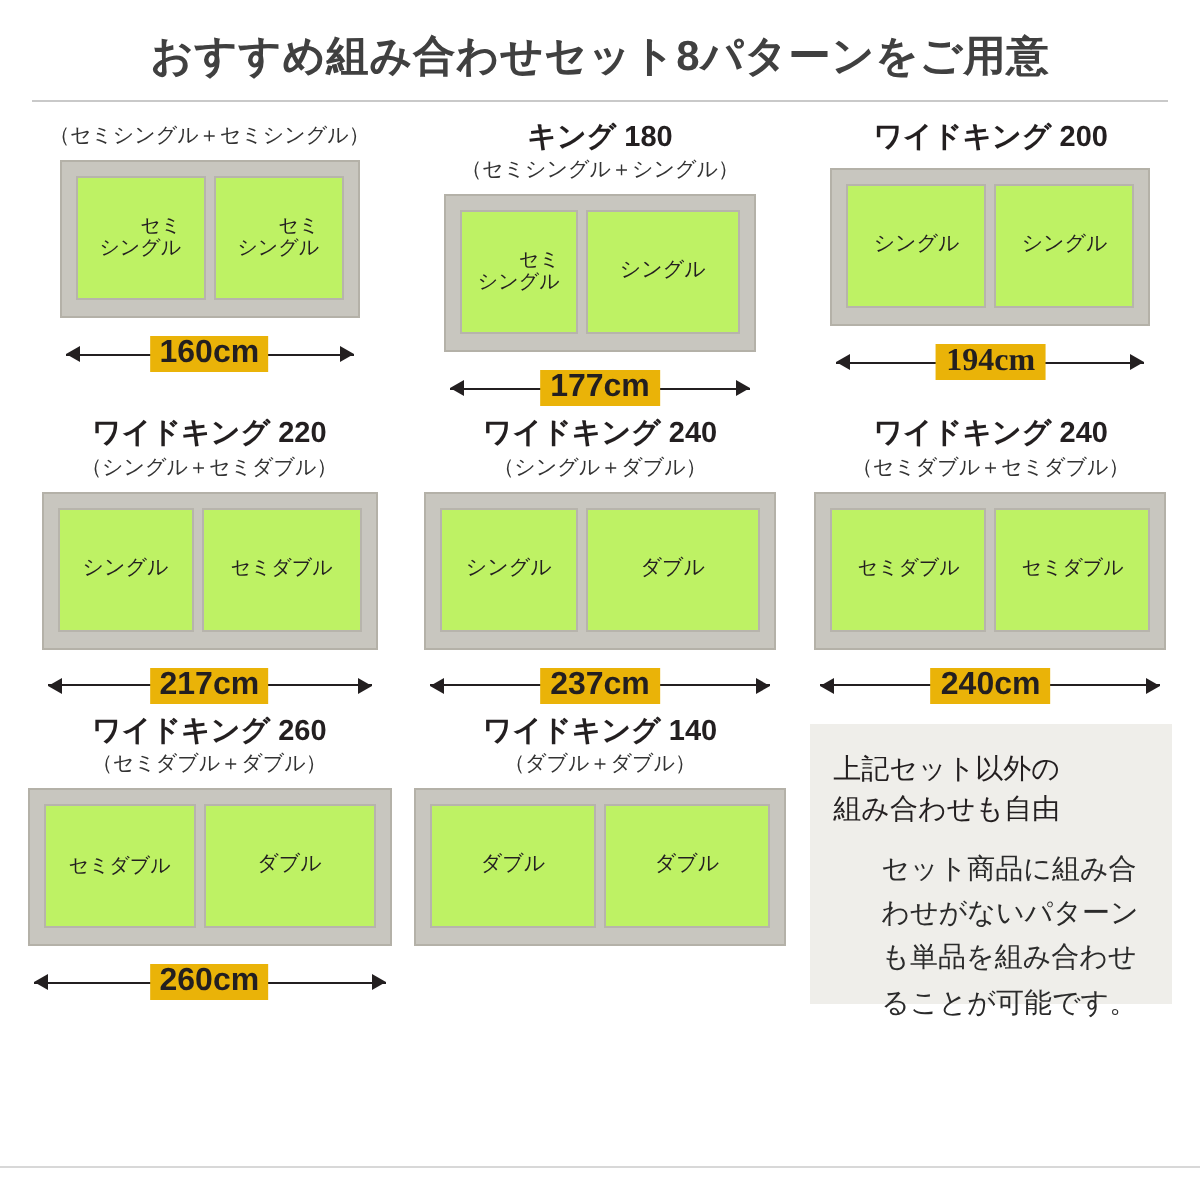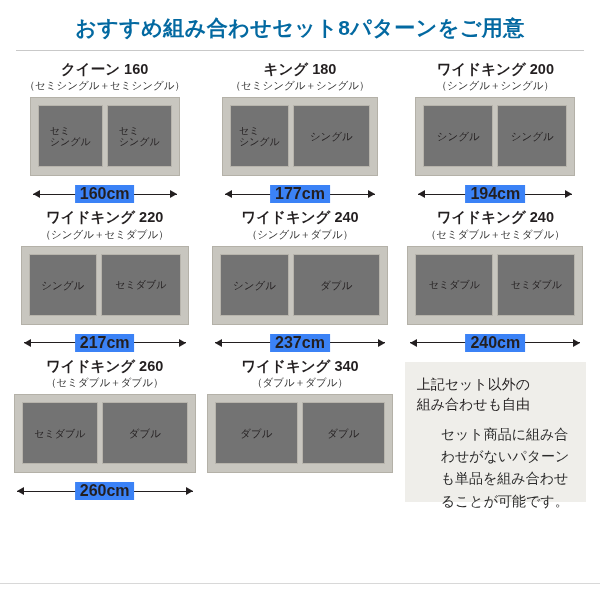--- a/index.html
+++ b/index.html
@@ -16,21 +16,21 @@
     box-sizing:border-box;
     padding:0 14px;
   }
   .title{
     text-align:center;
     font-size:21px;
     font-weight:700;
     letter-spacing:0.5px;
     padding-top:14px;
     padding-bottom:8px;
-    color:#0369a1;
+    color:#404040;
   }
   .title-rule{
     height:1px;
     background:#c9c9c9;
     margin:0 2px 10px 2px;
   }
   .grid{
     display:grid;
     grid-template-columns:repeat(3,1fr);
     column-gap:14px;
@@ -67,31 +67,32 @@
     transform:translateX(-50%);
     top:0;
     background:#c8c6bf;
     border:1px solid #b4b1a8;
     box-sizing:border-box;
     padding:7px 7px 8px 7px;
     display:flex;
     gap:4px;
   }
   .mattress{
-    background:#737373;
+    background:#bef264;
     border:1px solid #b7b4ac;
     box-sizing:border-box;
     display:flex;
     align-items:center;
     justify-content:center;
-    text-align:left;
+    text-align:right;
     font-size:10.5px;
     line-height:1.15;
     color:#231f20;
     height:62px;
+    font-family:Liberation Serif, serif;
   }
   .mattress.small{font-size:10px;}
   
   .dim{
     position:absolute;
     left:50%;
     transform:translateX(-50%);
     bottom:0;
     display:flex;
     align-items:center;
@@ -111,21 +112,21 @@
     border-top:4px solid transparent;
     border-bottom:4px solid transparent;
   }
   .dim-line:before{left:0;border-right:7px solid #231f20;}
   .dim-line:after{right:0;border-left:7px solid #231f20;}
   .dim-label{
     position:absolute;
     left:50%;
     transform:translateX(-50%);
     bottom:2px;
-    background:#3b82f6;
+    background:#eab308;
     padding:0 5px;
     font-size:16px;
     font-weight:700;
     white-space:nowrap;
   }
   
   .note{
     margin-top:4px;
     background:#efeeea;
     box-sizing:border-box;
@@ -156,21 +157,20 @@
 
 <div class="page">
 
   <div class="title">おすすめ組み合わせセット8パターンをご用意</div>
   <div class="title-rule"></div>
 
   <div class="grid">
 
   <div class="cell">
         <div class="cell-head">
-          <div class="cell-name">クイーン 160</div>
           <div class="cell-sub">（セミシングル＋セミシングル）</div>
         </div>
         <div class="diagram">
           <div class="frame" style="width: 150px;">
             <div class="mattress small" style="flex: 1 1 0px;">セミ<br>シングル</div>
             <div class="mattress small" style="flex: 1 1 0px;">セミ<br>シングル</div>
           </div>
           <div class="dim" style="width: 146px; height: 22px;">
             <div class="dim-line" style="width: 144px;"></div>
             <div class="dim-label">160cm</div>
@@ -189,28 +189,27 @@
           </div>
           <div class="dim" style="width: 152px; height: 22px;">
             <div class="dim-line" style="width: 150px;"></div>
             <div class="dim-label">177cm</div>
           </div>
         </div>
       </div>
       <div class="cell">
         <div class="cell-head">
           <div class="cell-name">ワイドキング 200</div>
-          <div class="cell-sub">（シングル＋シングル）</div>
         </div>
         <div class="diagram">
           <div class="frame" style="width: 160px;">
             <div class="mattress" style="flex: 1 1 0px;">シングル</div>
             <div class="mattress" style="flex: 1 1 0px;">シングル</div>
           </div>
-          <div class="dim" style="width: 156px; height: 22px;">
+          <div class="dim" style="width: 156px; height: 22px; font-family: Liberation Serif, serif;">
             <div class="dim-line" style="width: 154px;"></div>
             <div class="dim-label">194cm</div>
           </div>
         </div>
       </div>
       <div class="cell">
         <div class="cell-head">
           <div class="cell-name">ワイドキング 220</div>
           <div class="cell-sub">（シングル＋セミダブル）</div>
         </div>
@@ -268,21 +267,21 @@
             <div class="mattress" style="flex: 1.06 1 0px;">ダブル</div>
           </div>
           <div class="dim" style="width: 178px; height: 22px; margin-top: 38px;">
             <div class="dim-line" style="width: 176px;"></div>
             <div class="dim-label">260cm</div>
           </div>
         </div>
       </div>
       <div class="cell">
         <div class="cell-head">
-          <div class="cell-name">ワイドキング 340</div>
+          <div class="cell-name">ワイドキング 140</div>
           <div class="cell-sub">（ダブル＋ダブル）</div>
         </div>
         <div class="diagram">
           <div class="frame" style="width: 186px;">
             <div class="mattress" style="flex: 1 1 0px;">ダブル</div>
             <div class="mattress" style="flex: 1 1 0px;">ダブル</div>
           </div>
         </div>
       </div>
       <div class="cell">

